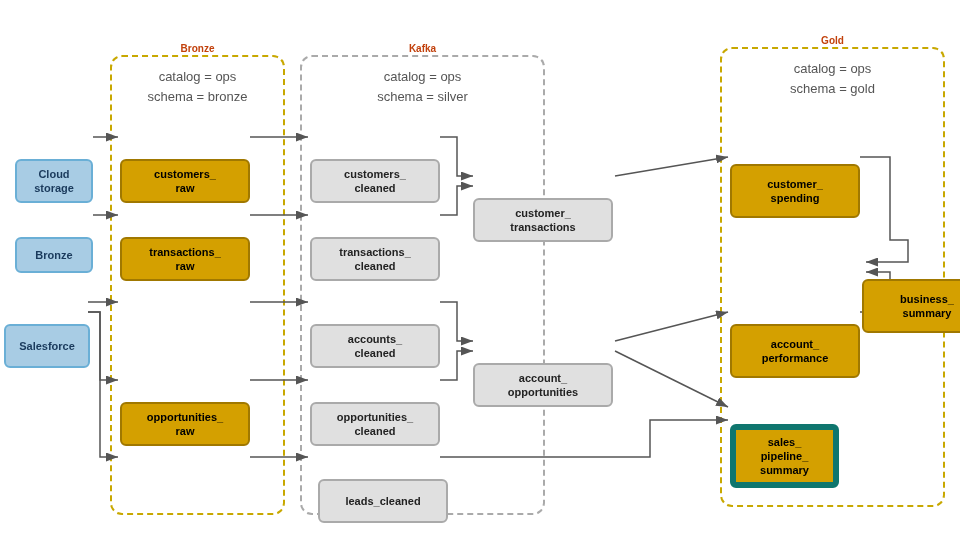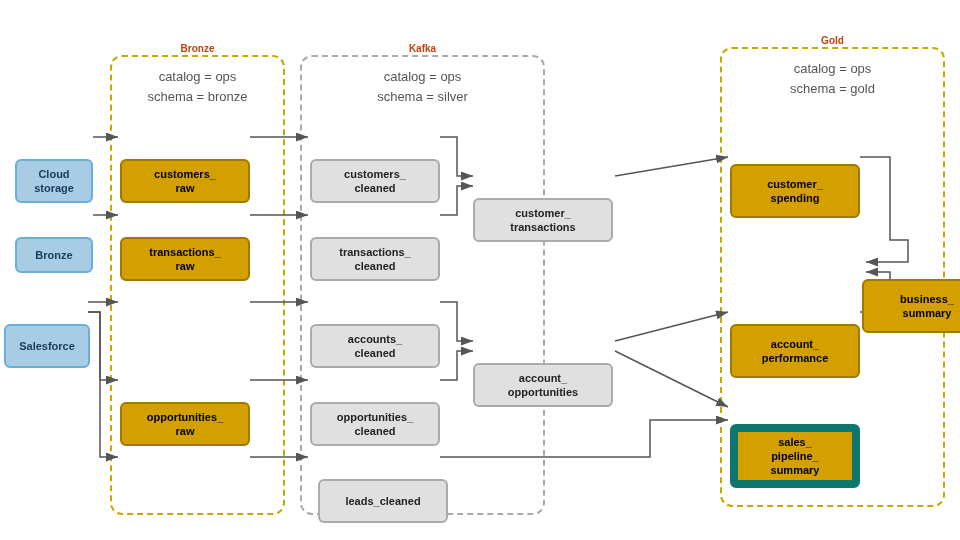--- a/index.html
+++ b/index.html
@@ -111,23 +111,23 @@
     }
     .node-gold {
       background: #d4a000;
       border: 2px solid #a07800;
       color: #000;
       width: 130px;
       height: 54px;
     }
     .node-gold-wide {
       background: #d4a000;
-      border: 8px solid #0f766e;
+      border: 6px solid #0f766e;
       color: #000;
-      width: 130px;
+      width: 109px;
       height: 64px;
     }
   </style>
 </head>
 <body>
 
 <div id="diagram">
 
   <div class="zone zone-bronze">
     <span class="zone-label">Bronze</span>

